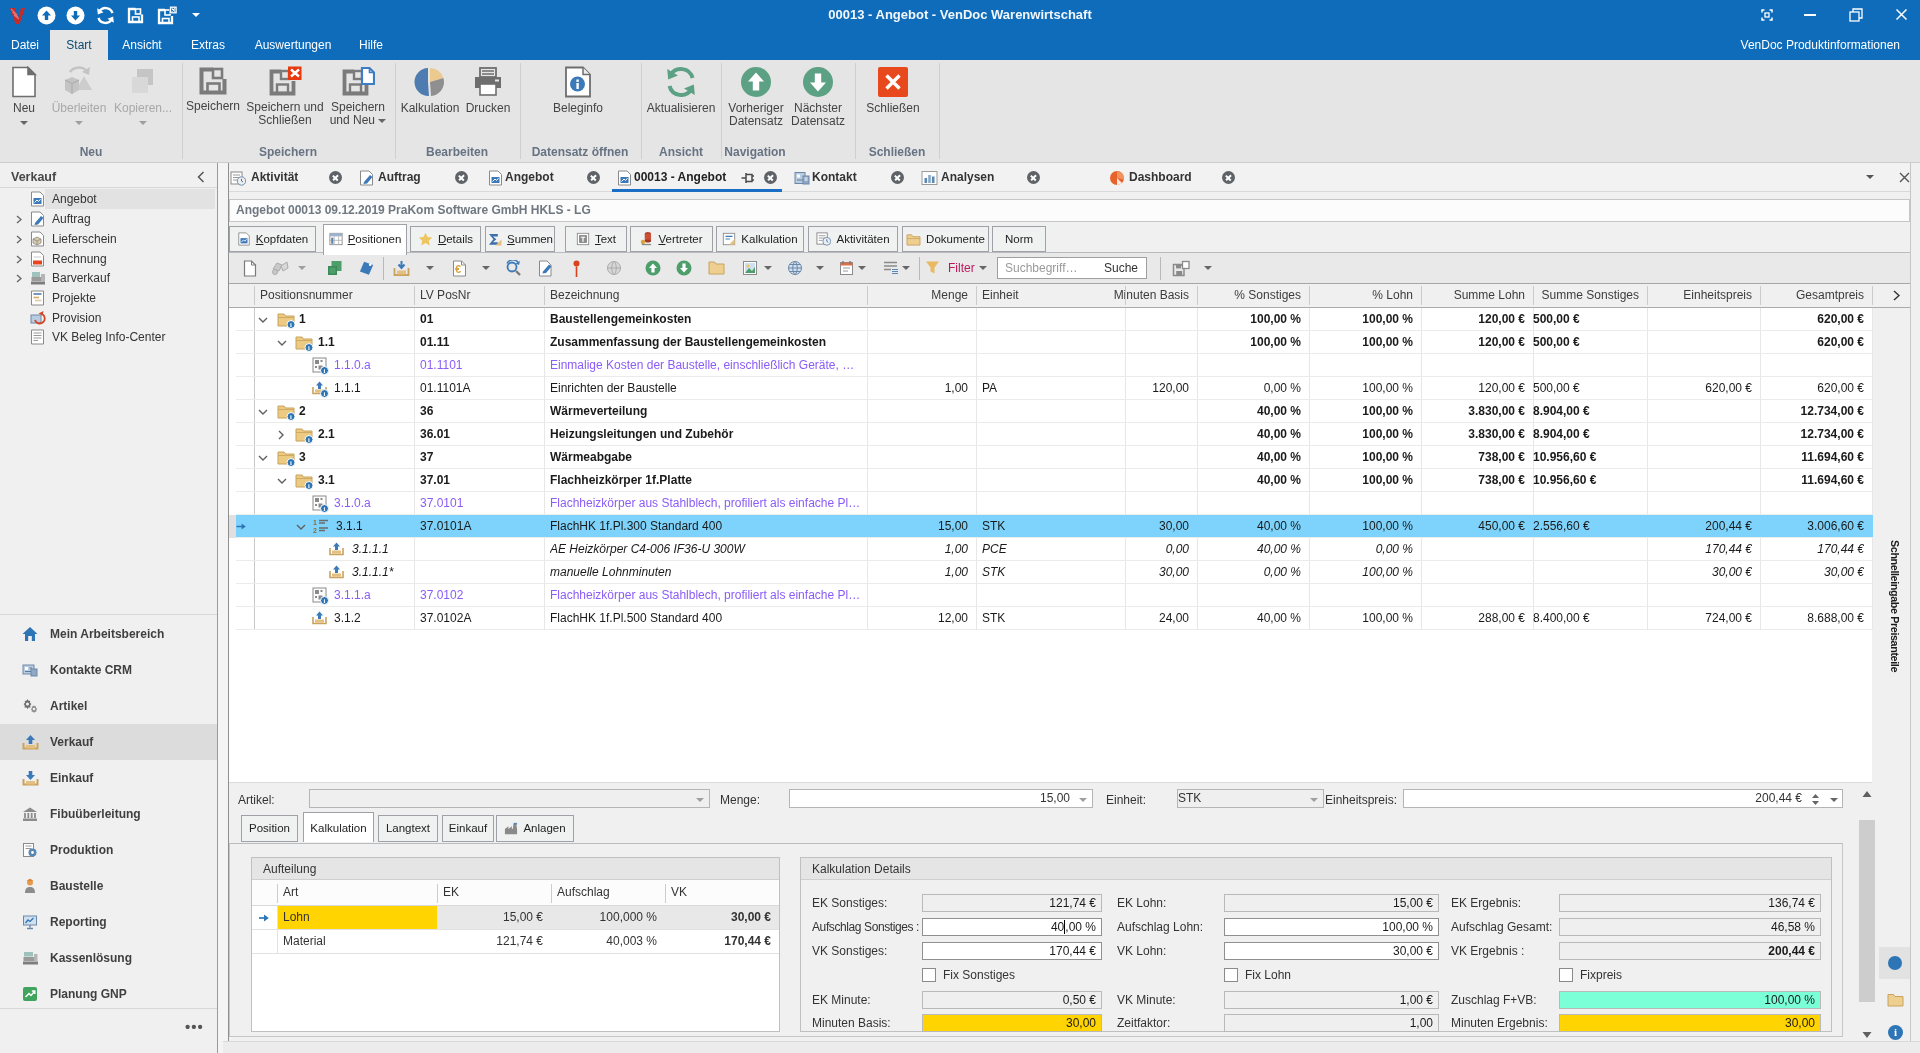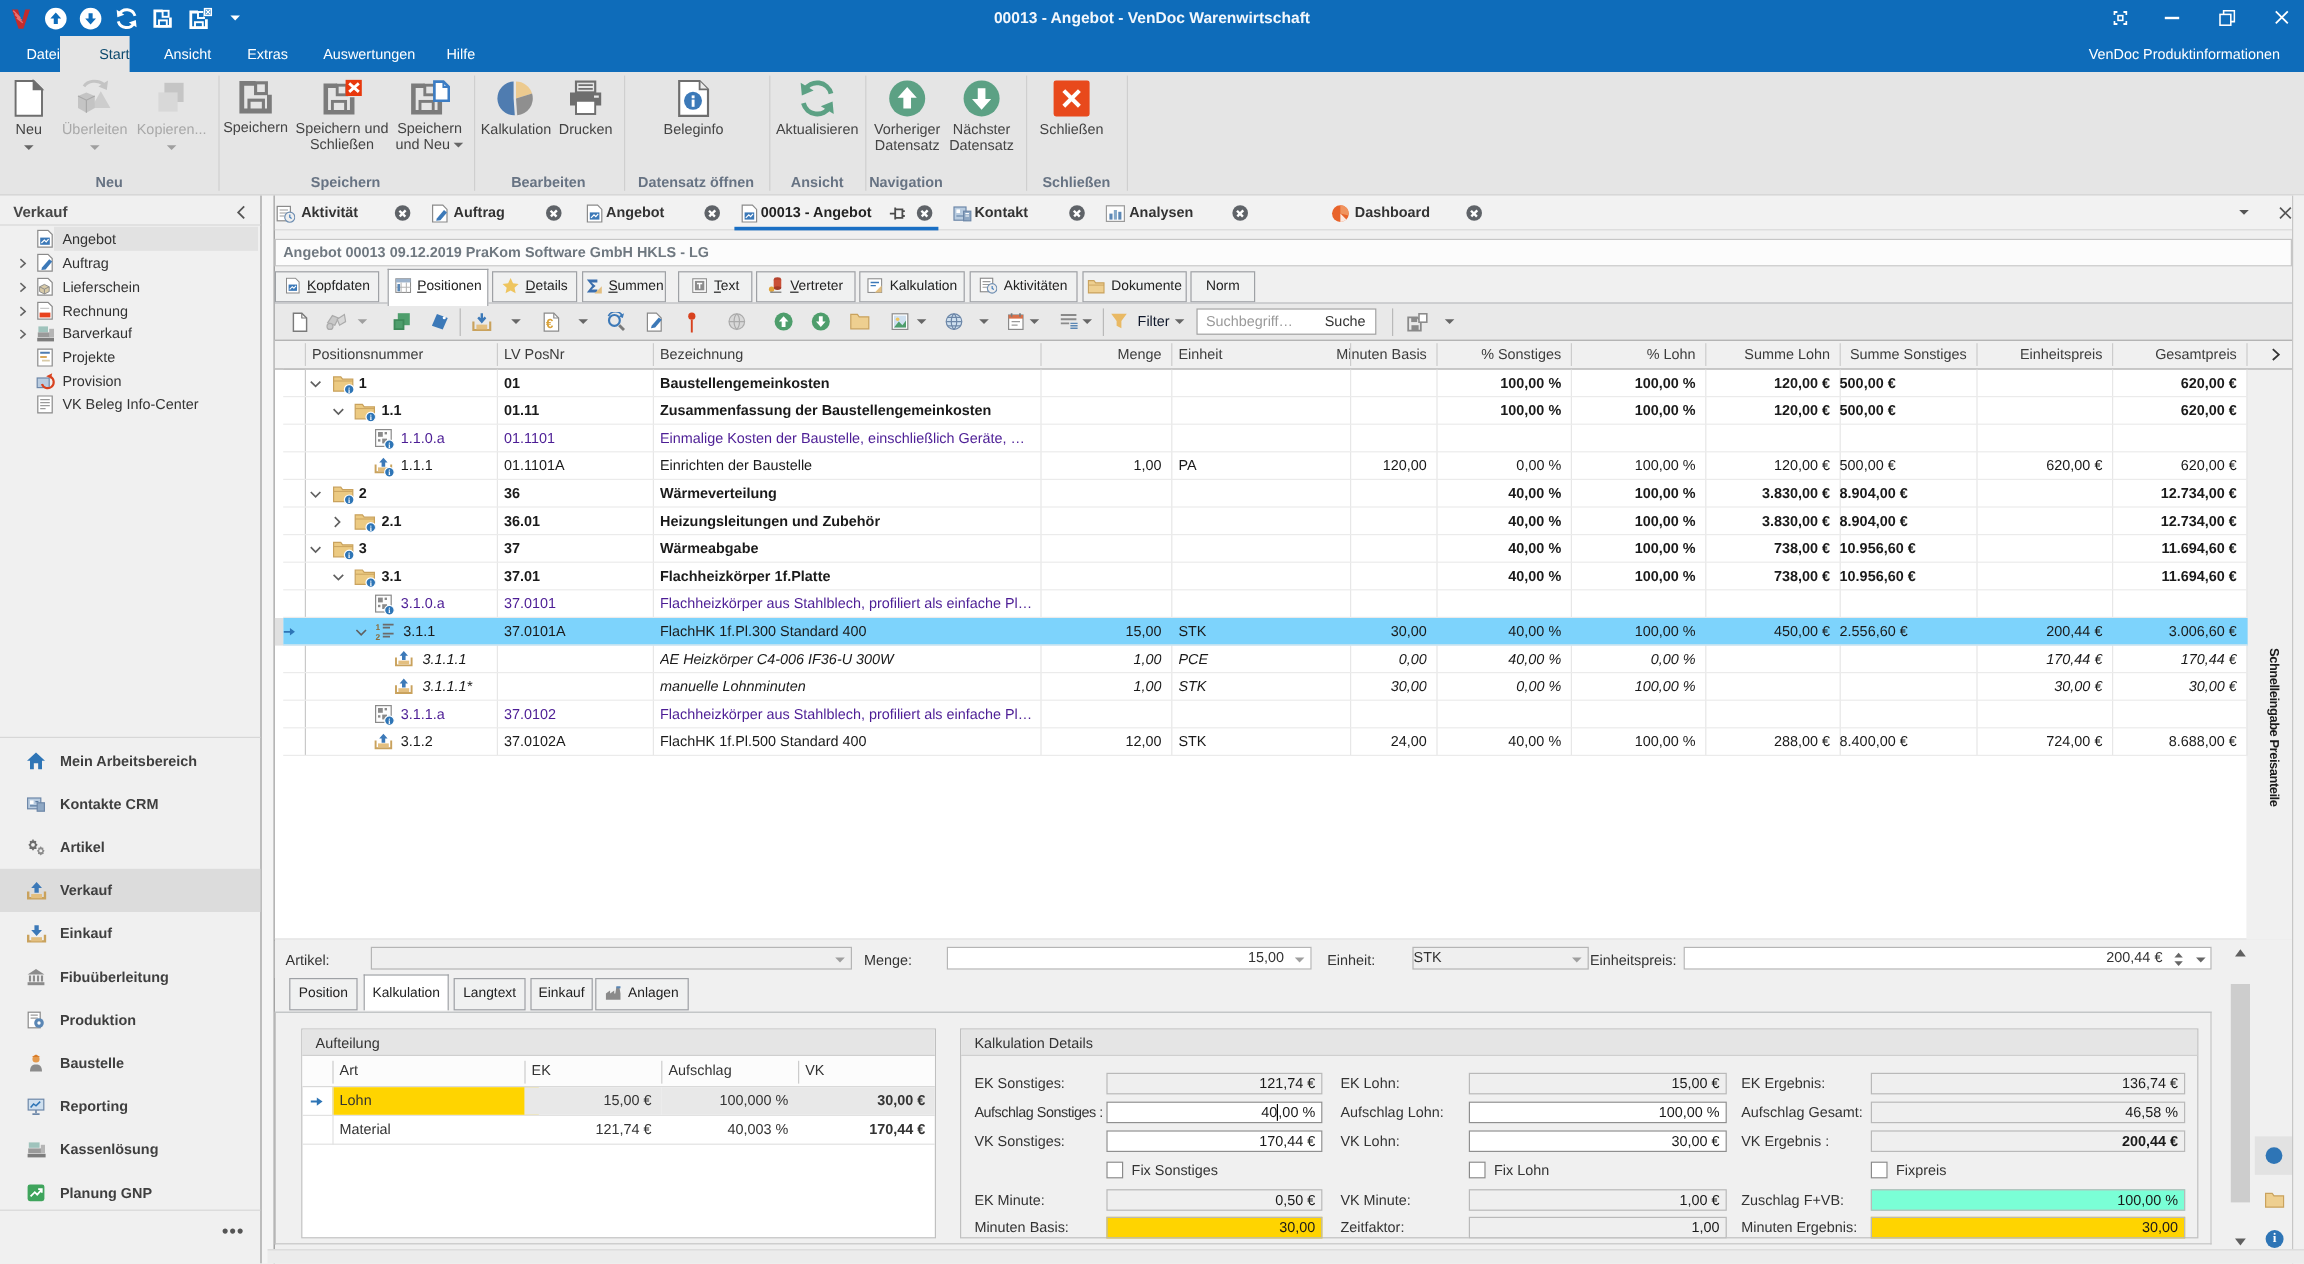--- a/index.html
+++ b/index.html
@@ -3,21 +3,21 @@
 <style>
 *{margin:0;padding:0;box-sizing:border-box}
 html,body{width:1920px;height:1053px;overflow:hidden}
 body{font-family:"Liberation Sans",sans-serif;font-size:12px;color:#333;background:#f0f0f0;position:relative}
 .abs{position:absolute}
 
 #titlebar{position:absolute;left:0;top:0;width:1920px;height:30px;background:#0e6cba;color:#fff}
 #titlebar .ttl{position:absolute;left:0;right:0;top:7px;text-align:center;font-size:13px;font-weight:700;color:#f2f7fc}
 
 #menubar{position:absolute;left:0;top:30px;width:1920px;height:30px;background:#0e6cba;color:#fff;font-size:12px}
-#menubar .mi{position:absolute;top:0;height:30px;line-height:30px;text-align:right}
+#menubar .mi{position:absolute;top:0;height:30px;line-height:30px;text-align:center}
 #menubar .mi.on{background:#e5e5e5;color:#0c4a6e}
 
 #ribbon{position:absolute;left:0;top:60px;width:1920px;height:103px;background:#e5e5e5;border-bottom:1px solid #cdcdcd}
 .rsep{position:absolute;top:3px;bottom:3px;width:1px;background:#cfcfcf}
 .rcap{position:absolute;bottom:3px;font-weight:700;color:#677383;font-size:12px;text-align:center;width:120px;margin-left:-60px}
 .rbtn{position:absolute;top:4px;text-align:center;color:#444;font-size:12px;line-height:13px;width:110px;margin-left:-55px}
 .rbtn svg{display:block;margin:2px auto 4px}
 .rbtn .dis{color:#a8a8a8}
 .dda{display:inline-block;width:0;height:0;border-left:4px solid transparent;border-right:4px solid transparent;border-top:4px solid #666;vertical-align:middle}
 .dda.w{border-top-color:#fff}
@@ -46,21 +46,21 @@
 .tsep{position:absolute;top:4px;bottom:4px;width:1px;background:#b9b9b9}
 
 #grid{position:absolute;left:229px;top:283px;width:1681px;height:500px;background:#fff;border-bottom:1px solid #dcdcdc}
 #gwrap{position:absolute;left:7px;top:0;width:1674px;height:500px}
 .grow.sel:before{content:"";position:absolute;left:-7px;top:0;width:7px;height:23px;background:#e0e0e0}
 #ghead{position:absolute;left:0;top:0;width:1674px;height:25px;background:#f0f0f0;border-bottom:1px solid #ababab;color:#3c3c3c}
 .hc{position:absolute;top:0;height:24px;line-height:24px;overflow:hidden}
 .hsep{position:absolute;top:3px;height:19px;width:1px;background:#cccccc}
 .grow{position:absolute;left:0;width:1637px;height:23px;border-bottom:1px solid #ebebeb;line-height:22px;color:#1a1a1a}
 .grow.sel{background:#7dd3fc}
-.grow.gray{color:#4c1d95}
+.grow.gray{color:#8b5cf6}
 .grow.it{font-style:italic}
 .grow b{font-weight:700}
 .cell{position:absolute;top:0;height:22px;white-space:nowrap;overflow:hidden;text-overflow:ellipsis}
 .rt{text-align:right}
 .gv{position:absolute;top:25px;height:322px;width:1px;background:#e7e7e7}
 .c2{left:184px;width:118px}.c3{left:314px;width:312px}
 .n4{left:631px;width:101px;text-align:right}.c5{left:746px;width:100px}
 .n6{left:889px;width:64px;text-align:right}.n7{left:961px;width:104px;text-align:right}
 .n8{left:1073px;width:104px;text-align:right}.n9{left:1185px;width:104px;text-align:right}
 .n10{left:1297px;width:106px;text-align:left}.n11{left:1411px;width:105px;text-align:right}
@@ -625,21 +625,21 @@
 <svg class="ti" style="left:646px" width="17" height="15" viewBox="0 0 17 15">
         <path d="M2 2.5 H15 M2 6 H15 M2 9.5 H10" stroke="#8a8a8a" stroke-width="1.6"></path>
         <rect x="9" y="8" width="7.5" height="6" fill="#e9e9e9"></rect>
         <path d="M10 9.5 H16 M10 11.5 H16 M10 13.5 H16" stroke="#5b87b5" stroke-width="1.2"></path>
       </svg>
 <span class="dda ti" style="left:666px;top:13px"></span>
 <div class="tsep" style="left:683px"></div>
 <svg class="ti" style="left:689px" width="15" height="15" viewBox="0 0 15 15">
         <path d="M1 1.5 H14 L9.5 7.5 V13.5 L5.5 11.5 V7.5 Z" fill="#e9b964"></path>
       </svg>
-<span class="ti" style="left:712px;top:0;line-height:31px;color:#0f172a">Filter</span>
+<span class="ti" style="left:712px;top:0;line-height:31px;color:#be185d">Filter</span>
 <span class="dda ti" style="left:743px;top:13px"></span>
 <div class="fld" style="left:761px;top:4px;width:150px;height:22px;line-height:20px;border-color:#9f9f9f"><span style="color:#9a9a9a;padding-left:7px;line-height:20px">Suchbegriff…</span><span style="position:absolute;right:8px;top:0;line-height:20px;color:#333">Suche</span></div>
 <div class="tsep" style="left:924px"></div>
 <svg class="ti" style="left:936px" width="18" height="17" viewBox="0 0 18 17">
         <path d="M1.5 4.5 H9 L12 7.5 V15.5 H1.5 Z" fill="none" stroke="#8a8a8a" stroke-width="1.5"></path>
         <rect x="4" y="4.8" width="5" height="3.6" fill="#8a8a8a"></rect>
         <rect x="4.2" y="11" width="6" height="4.5" fill="#8a8a8a"></rect>
         <rect x="10.5" y="1.5" width="6.5" height="7" fill="#fff" stroke="#8a8a8a" stroke-width="1.3"></rect>
       </svg>
 <span class="dda ti" style="left:968px;top:13px"></span>

